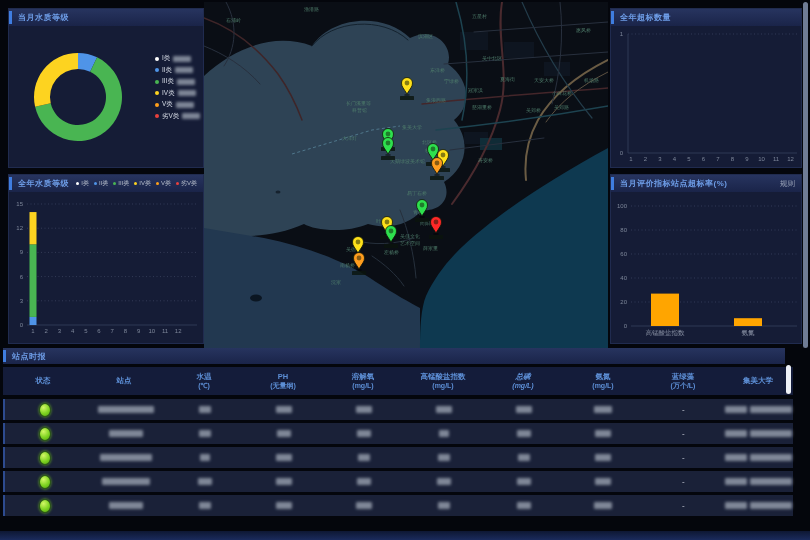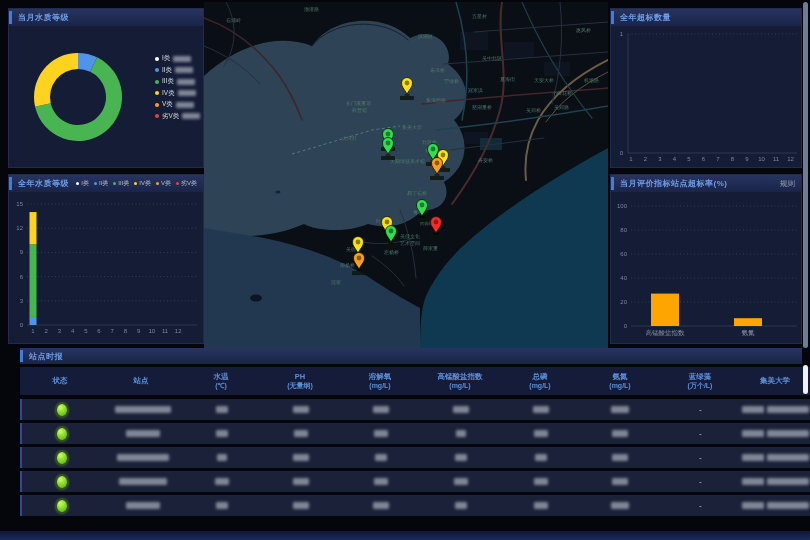--- a/index.html
+++ b/index.html
@@ -16,21 +16,21 @@
   .cat-txt{font-size:6.5px;fill:#8b93a6;}
   .legend-col{position:absolute;left:146px;top:46px;}
   .legend-row{display:flex;align-items:center;gap:3px;margin-bottom:4.6px;height:7px;}
   .legend-dot{width:4px;height:4px;border-radius:50%;flex:0 0 auto;}
   .legend-lab{font-size:6.5px;color:#d7dce6;}
   .legend-h{display:flex;align-items:center;gap:5px;}
   .legend-h .legend-lab{font-size:6px;color:#b6bdca;}
   .blob{background:#99a1af;opacity:.8;filter:blur(1.5px);border-radius:1px;height:7px;display:inline-block;}
   .blob.s{height:6px;}
   #map{position:absolute;left:204px;top:2px;width:404px;height:346px;background:#0a0e15;cursor:grab;}
-  #table-panel{position:absolute;left:20px;top:348px;width:782px;height:176px;}
+  #table-panel{position:absolute;left:3px;top:348px;width:782px;height:176px;}
   .t-cols{position:absolute;top:19px;left:0;width:790px;height:28px;background:#141c3a;
           display:flex;align-items:center;}
   .t-col{text-align:center;color:#5d8fd6;font-size:7.5px;font-weight:bold;line-height:1.3;}
   .t-col .unit{font-size:7px;}
   .t-row{position:absolute;left:0;height:21px;width:788px;background:#1a2138;
          border-left:2px solid #2d4b8f;display:flex;align-items:center;}
   .t-cell{display:flex;align-items:center;justify-content:center;}
   .dot{width:10px;height:12px;border-radius:50%;
        background:radial-gradient(circle at 35% 30%,#d2f766,#7ed321 55%,#54a312);
        border:1.5px solid #2f5e15;box-shadow:0 0 3px rgba(126,211,33,.8);}
@@ -375,21 +375,21 @@
           <div class="unit">(无量纲)</div>
         </div>
         <div class="t-col" style="width: 80px;">
           <div>溶解氧</div>
           <div class="unit">(mg/L)</div>
         </div>
         <div class="t-col" style="width: 80px;">
           <div>高锰酸盐指数</div>
           <div class="unit">(mg/L)</div>
         </div>
-        <div class="t-col" style="width: 80px;">
+        <div class="t-col" style="width: 80px; font-style: italic;">
           <div>总磷</div>
           <div class="unit">(mg/L)</div>
         </div>
         <div class="t-col" style="width: 80px;">
           <div>氨氮</div>
           <div class="unit">(mg/L)</div>
         </div>
         <div class="t-col" style="width: 80px;">
           <div>蓝绿藻</div>
           <div class="unit">(万个/L)</div>

